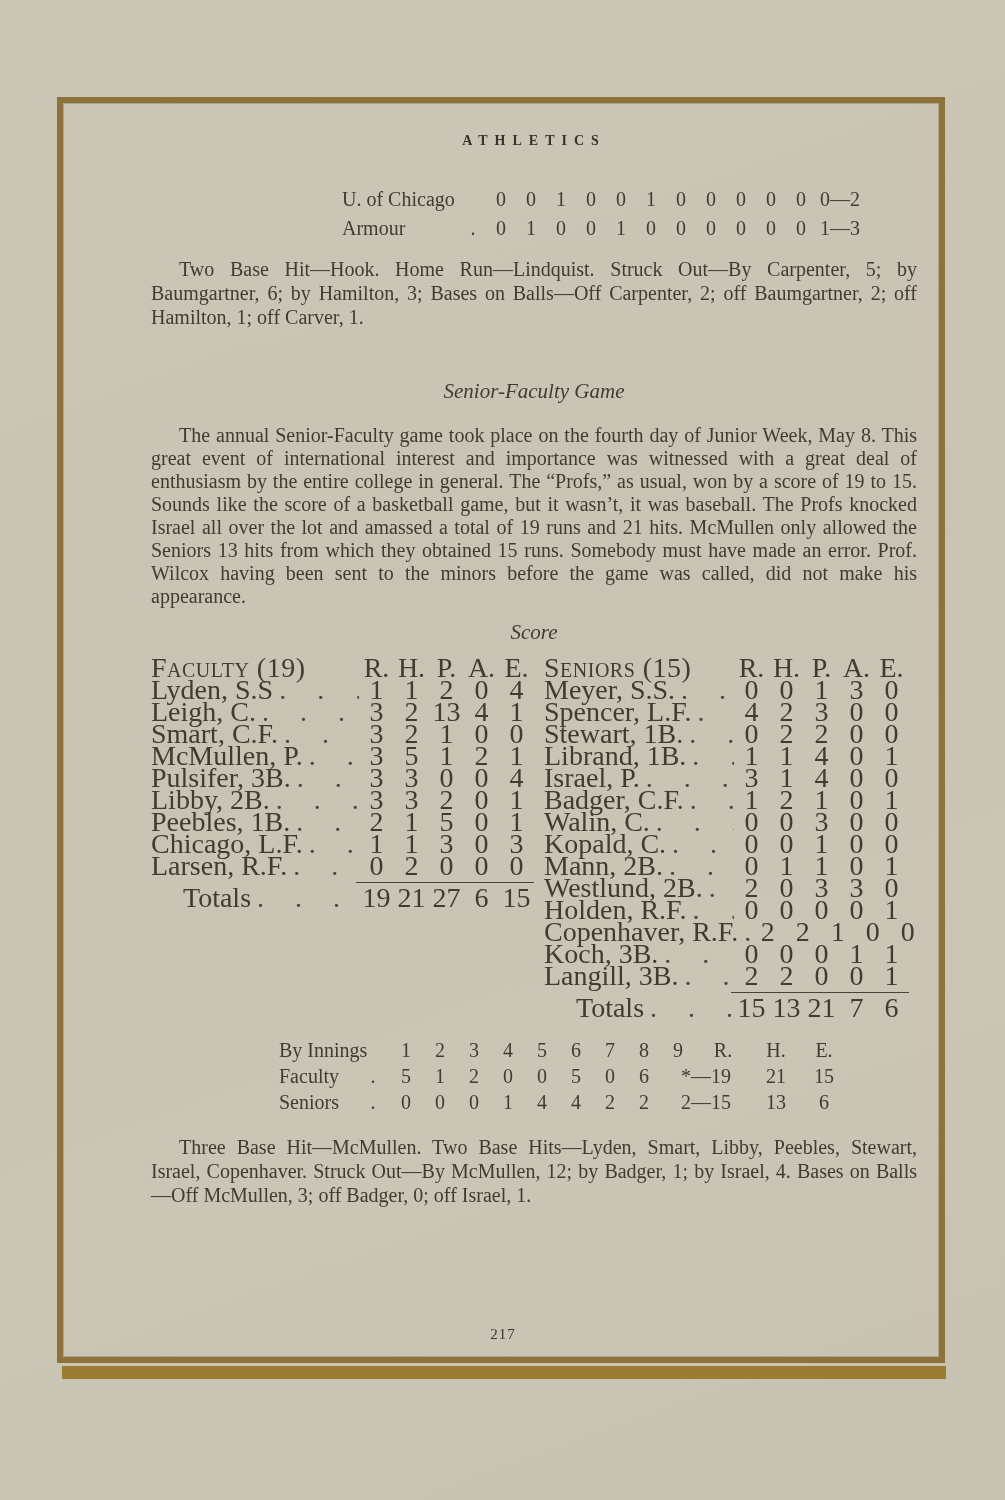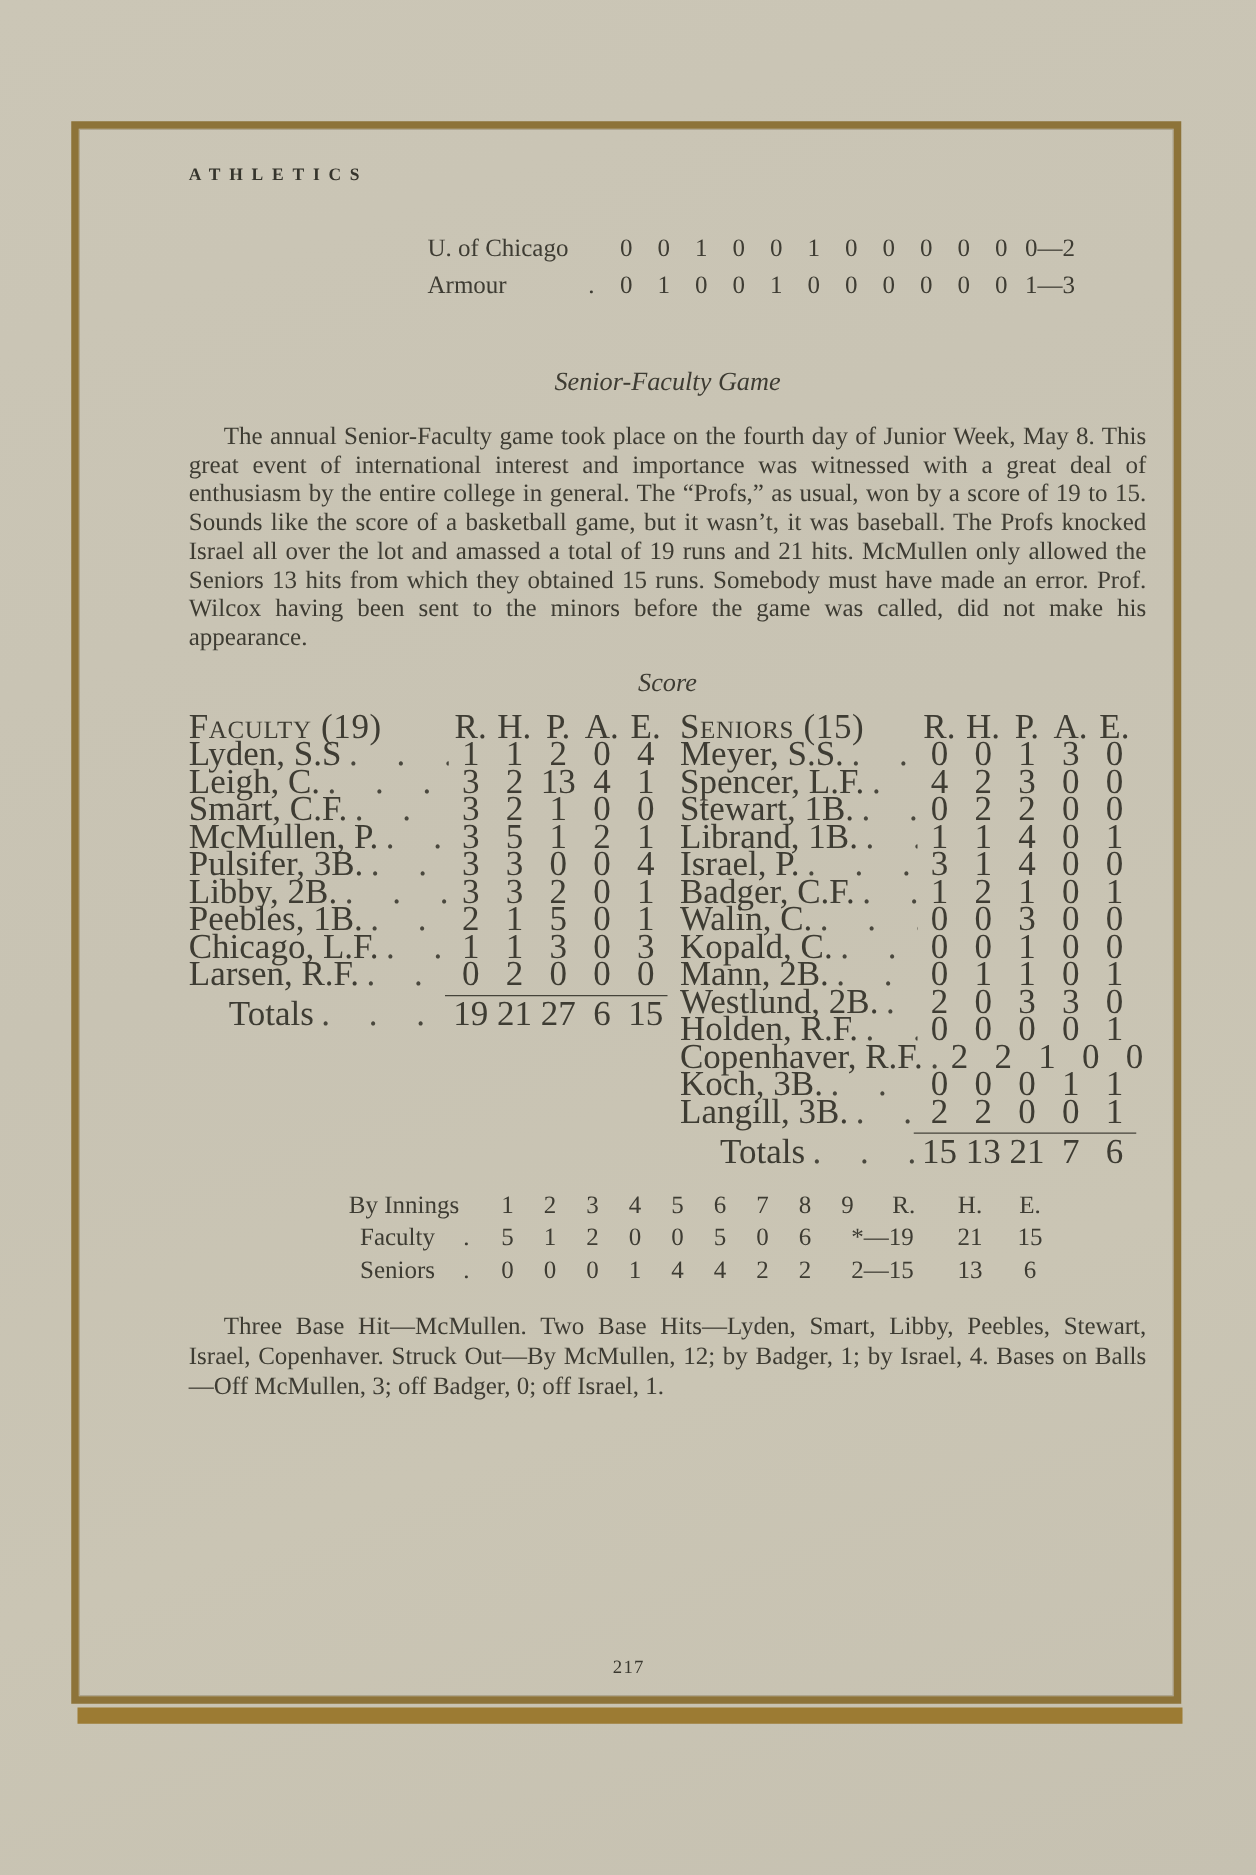--- a/index.html
+++ b/index.html
@@ -13,21 +13,21 @@
   }
   .frame {
     position:absolute; left:57px; top:97px; width:888px; height:1266px;
     border:6px solid #8d7339;
     box-shadow: inset 0 0 0 1px rgba(90,70,30,.25);
   }
   .bottom-bar { position:absolute; left:62px; top:1366px; width:884px; height:13px; background:#9c7b33; }
   .content { position:absolute; left:0; top:0; right:0; bottom:0; padding:30px 22px 0 88px; }
 
   .running-header {
-    font-size:14px; font-weight:bold; letter-spacing:7px;
+    text-align:center; font-size:14px; font-weight:bold; letter-spacing:7px;
     color:#35342c;
   }
 
   
   .line-score { margin:36px 0 0 191px; font-size:20px; }
   .ls-row { display:flex; line-height:29px; white-space:nowrap; }
   .ls-team { width:118px; }
   .ls-dot { width:26px; text-align:center; }
   .ls-c { width:30px; text-align:center; }
   .ls-last { width:60px; text-align:left; padding-left:4px; }
@@ -49,21 +49,21 @@
   .bs-name { flex:0 0 auto; }
   .leaders { flex:1 1 0; overflow:hidden; white-space:nowrap; word-spacing:24px; padding:0 6px; color:#4a483e; }
   .num { flex:0 0 35px; text-align:center; }
   .totals-rule { margin:5px 0 3px auto; width:178px; border-top:1.5px solid #45433a; }
   .bs-totals { margin-top:4px; }
   .bs-totals .bs-name { padding-left:32px; }
 
   
   .by-innings { margin:18px 0 0 128px; font-size:20px; }
   .bi-row { display:flex; line-height:26px; align-items:baseline; white-space:nowrap; }
-  .bi-label { width:78px;text-align:center; }
+  .bi-label { width:78px; }
   .bi-dot { width:32px; text-align:center; }
   .bi-c { width:34px; text-align:center; }
   .bi-r { width:56px; text-align:center; }
   .bi-h { width:50px; text-align:center; }
   .bi-e { width:46px; text-align:center; }
   .bi-rc { width:90px; text-align:center; }
 
   p.summary2 { margin:20px 0 0 0; font-size:20px; line-height:24px; text-align:justify; text-indent:28px; }
 
   .page-number {
@@ -110,20 +110,21 @@
             <span class="ls-c">0</span>
             <span class="ls-c">0</span>
             <span class="ls-c">0</span>
             <span class="ls-c">0</span>
             <span class="ls-c">0</span>
             <span class="ls-c">0</span>
             <span class="ls-last">1—3</span>
           </div>
         </div>
 
+      <p class="summary">Two Base Hit—Hook.  Home Run—Lindquist.  Struck Out—By Carpenter, 5; by Baumgartner, 6; by Hamilton, 3;  Bases on Balls—Off Carpenter, 2; off Baumgartner, 2; off Hamilton, 1; off Carver, 1.</p>
 
       <h3 class="game-title">Senior-Faculty Game</h3>
 
       <p class="game-par">The annual Senior-Faculty game took place on the fourth day of Junior Week, May 8.  This great event of international interest and importance was witnessed with a great deal of enthusiasm by the entire college in general.  The “Profs,” as usual, won by a score of 19 to 15.  Sounds like the score of a basketball game, but it wasn’t, it was baseball.  The Profs knocked Israel all over the lot and amassed a total of 19 runs and 21 hits.  McMullen only allowed the Seniors 13 hits from which they obtained 15 runs.  Somebody must have made an error.  Prof. Wilcox having been sent to the minors before the game was called, did not make his appearance.</p>
 
       <div class="score-heading">Score</div>
 
       <div class="box-scores">
 
         <div class="bs-table">

